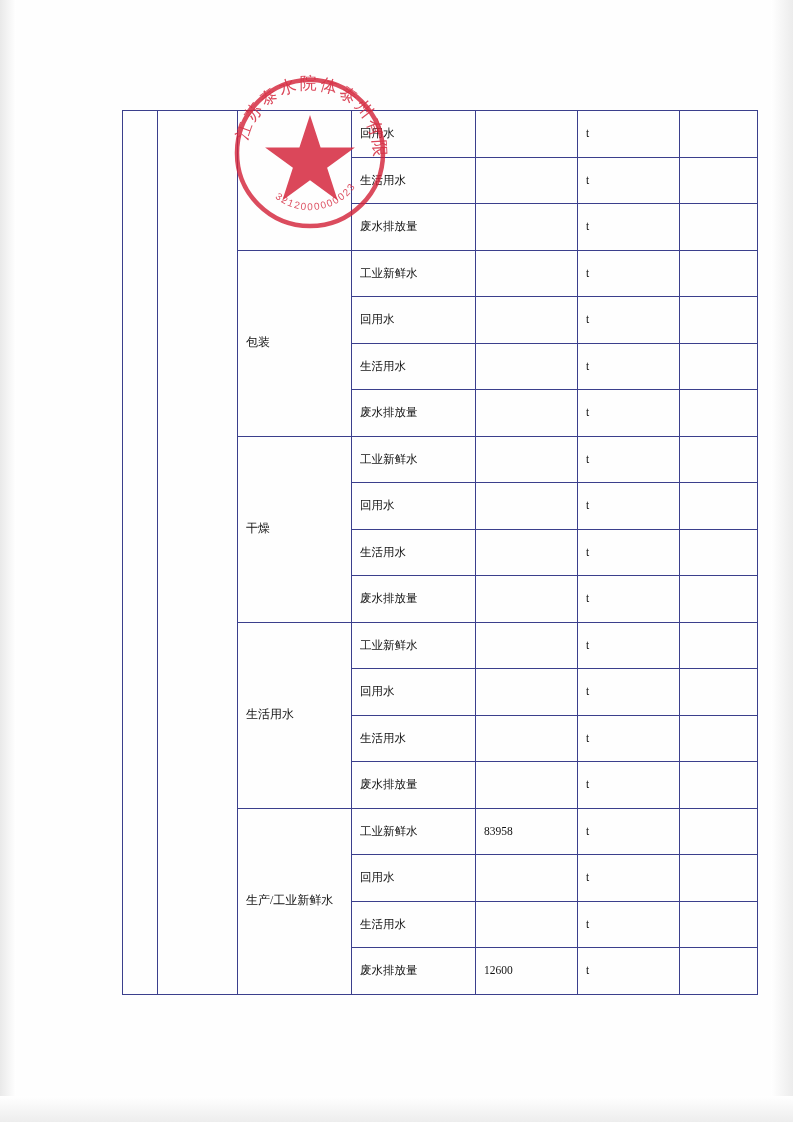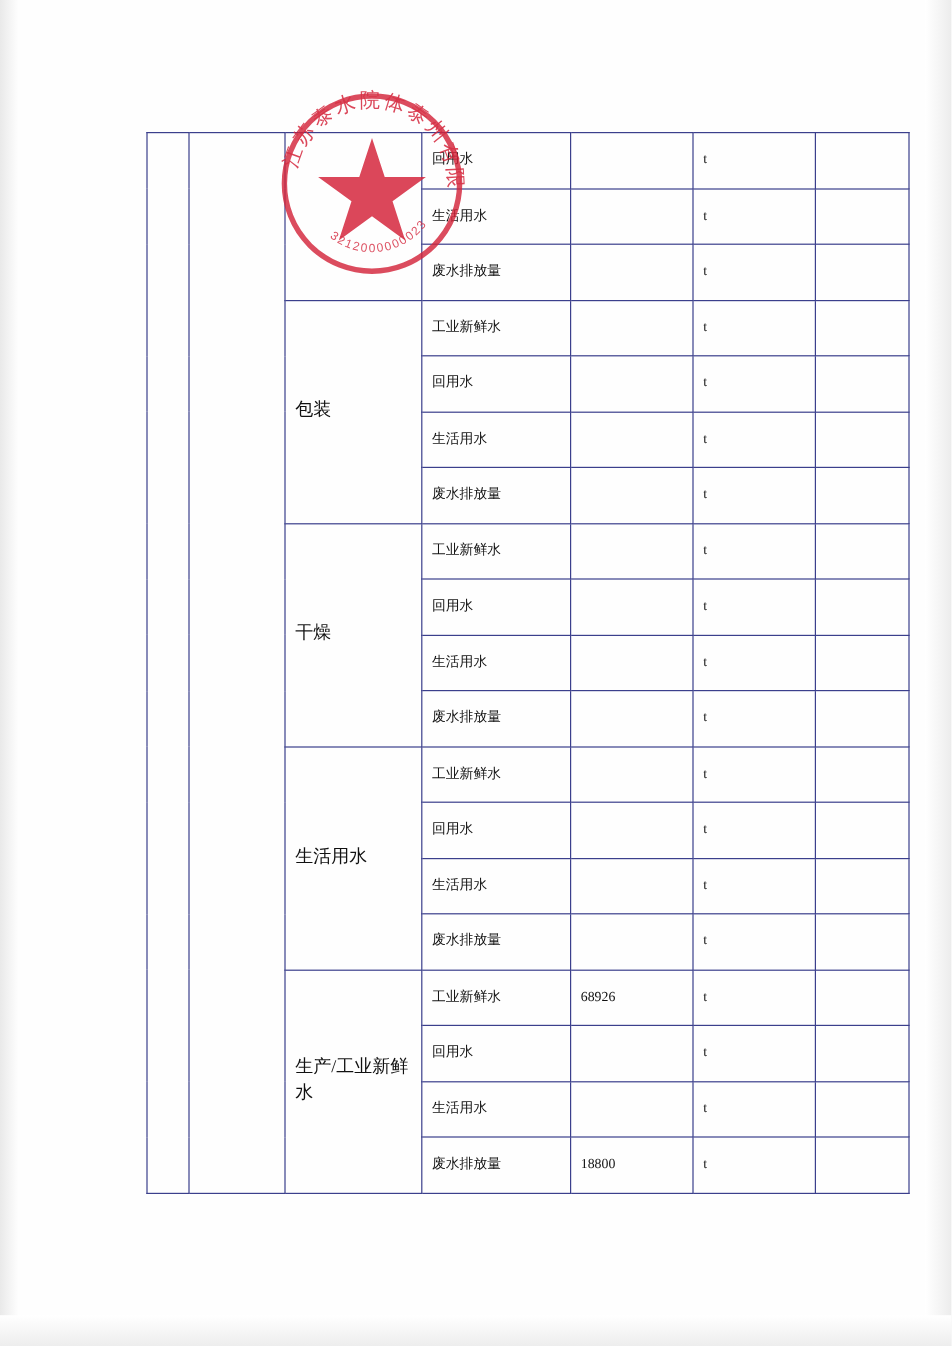--- a/index.html
+++ b/index.html
@@ -59,21 +59,21 @@
     height: 45.5px;
     padding: 0 8px;
     font-size: 11.5px;
     color: #111111;
     vertical-align: middle;
     line-height: 1.45;
     font-family: "Liberation Serif", "DejaVu Serif", serif;
   }
   td.col-a { width: 34px; padding: 0; }
   td.col-b { width: 79px; padding: 0; }
-  td.col-unitname { width: 97px; font-size: 15px; font-family: Liberation Serif, serif; }
+  td.col-unitname { width: 97px; font-size: 12px; font-family: Liberation Serif, serif; }
   td.col-item { width: 107px; }
   td.col-value { width: 85px; font-size: 11.5px; }
   td.col-uom { width: 85px; font-size: 11.5px; }
   td.col-last { width: 61px; }
 
   
   .seal {
     position: absolute;
     left: 224px;
     top: 67px;
@@ -196,39 +196,39 @@
       <tr>
         <td class="col-item">废水排放量</td>
         <td class="col-value"></td>
         <td class="col-uom">t</td>
         <td class="col-last"></td>
       </tr>
 
       <tr>
         <td class="col-unitname" rowspan="4">生产/工业新鲜水</td>
         <td class="col-item">工业新鲜水</td>
-        <td class="col-value">68926</td>
-        <td class="col-uom">t</td>
-        <td class="col-last"></td>
-      </tr>
-      <tr>
-        <td class="col-item">回用水</td>
-        <td class="col-value"></td>
-        <td class="col-uom">t</td>
-        <td class="col-last"></td>
-      </tr>
-      <tr>
-        <td class="col-item">生活用水</td>
-        <td class="col-value"></td>
-        <td class="col-uom">t</td>
-        <td class="col-last"></td>
-      </tr>
-      <tr>
-        <td class="col-item">废水排放量</td>
-        <td class="col-value">18800</td>
+        <td class="col-value">83958</td>
+        <td class="col-uom">t</td>
+        <td class="col-last"></td>
+      </tr>
+      <tr>
+        <td class="col-item">回用水</td>
+        <td class="col-value"></td>
+        <td class="col-uom">t</td>
+        <td class="col-last"></td>
+      </tr>
+      <tr>
+        <td class="col-item">生活用水</td>
+        <td class="col-value"></td>
+        <td class="col-uom">t</td>
+        <td class="col-last"></td>
+      </tr>
+      <tr>
+        <td class="col-item">废水排放量</td>
+        <td class="col-value">12600</td>
         <td class="col-uom">t</td>
         <td class="col-last"></td>
       </tr>
 
     </tbody>
   </table>
 
   <div class="seal">
     <svg width="172" height="172" viewBox="0 0 172 172" xmlns="http://www.w3.org/2000/svg">
       <defs>

